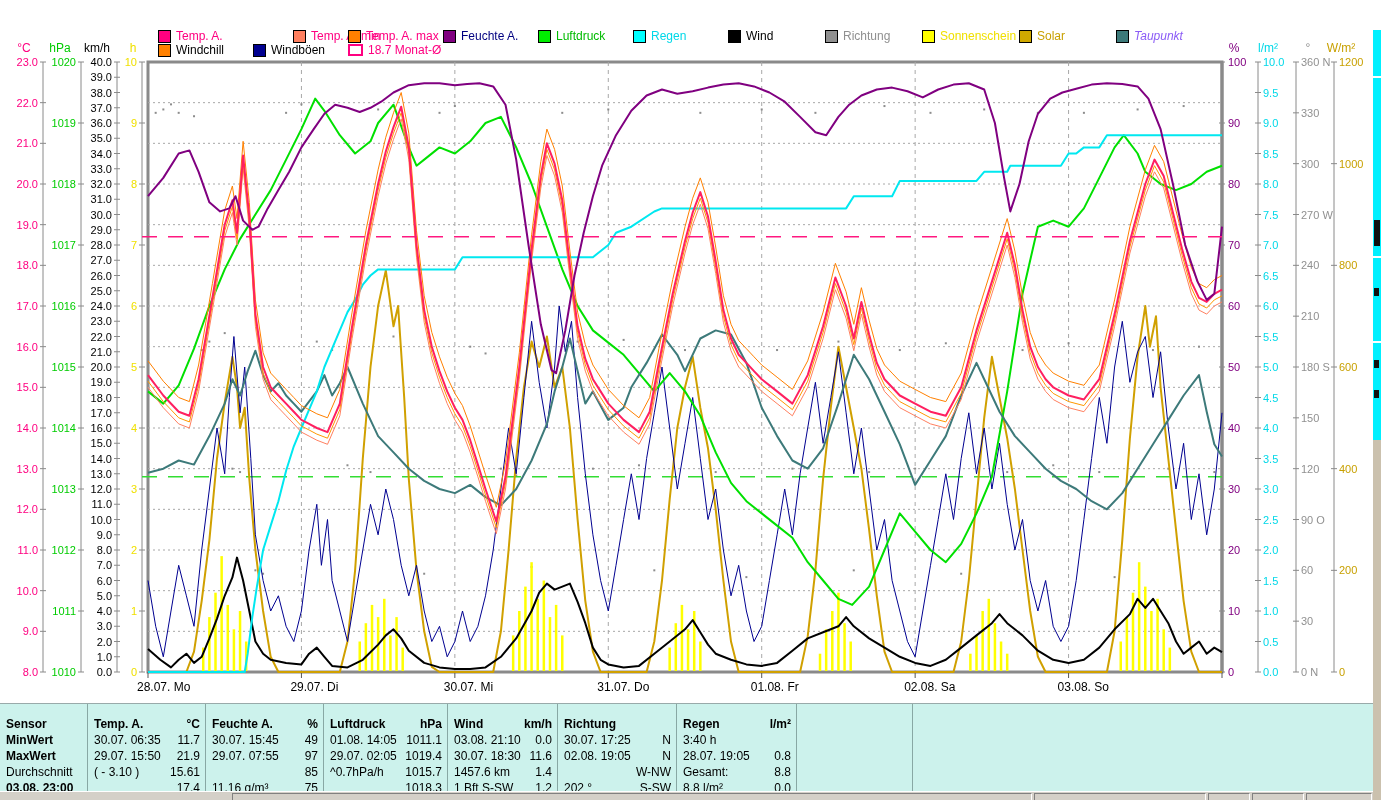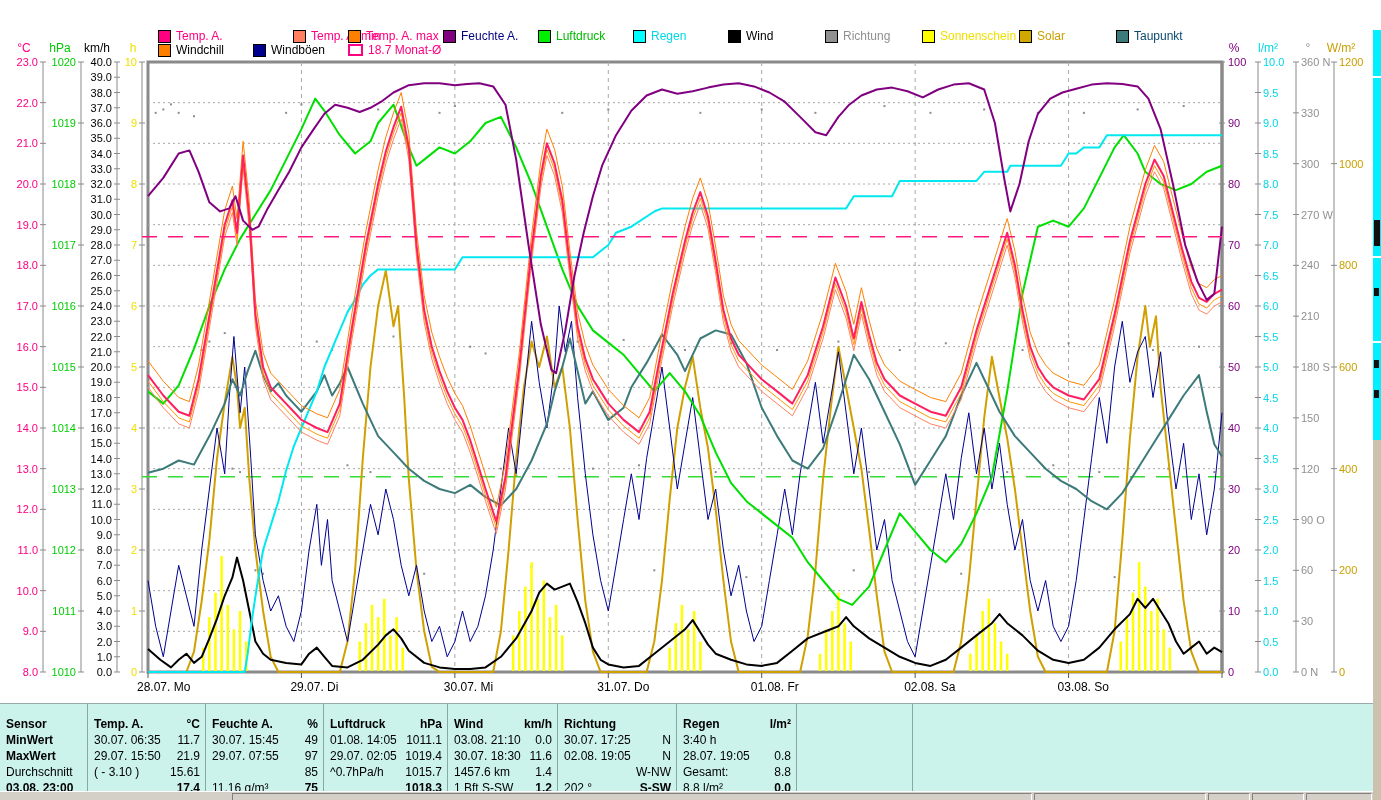--- a/index.html
+++ b/index.html
@@ -10,21 +10,21 @@
   .leg-item{position:absolute;height:12px;display:flex;align-items:center;font-size:12px;white-space:nowrap;}
   .leg-sq{width:11px;height:11px;border:1px solid #000;margin-right:5px;flex:none;}
   .leg-open{width:11px;height:8px;border:2px solid #ff0080;background:#fff;margin-right:5px;flex:none;}
   #chart-svg{position:absolute;left:0;top:0;}
   #table{position:absolute;left:0;top:703px;width:1375px;height:87px;background:#ccf2ec;
          border-top:1px solid #9aa;border-bottom:2px solid #8a8a8a;display:flex;font-size:12px;color:#000;}
   .tcol{box-sizing:border-box;padding:13px 5px 0 6px;border-right:1px solid #88a8a4;height:100%;flex:none;}
   .tcol:last-child{border-right:none;}
   .thead{display:flex;justify-content:space-between;font-weight:bold;height:16px;}
   .trow{display:flex;justify-content:space-between;height:16px;}
-  .trow .b{font-weight:bold;}
+  .trow .b{font-weight:normal;}
   #statusbar{position:absolute;left:0;top:791px;width:1375px;height:9px;background:#d4d0c8;border-top:1px solid #fff;}
   .sseg{position:absolute;top:1px;height:7px;border:1px solid;border-color:#808080 #fff #fff #808080;background:#d4d0c8;}
   .strip{position:absolute;}
 </style>
 </head>
 <body>
 
 <div id="screen">
   <div id="legend">
       <div class="leg-item" style="left: 158px; top: 30px;">
@@ -62,21 +62,21 @@
       <div class="leg-item" style="left: 922px; top: 30px;">
         <span class="leg-sq" style="background: rgb(255, 255, 0);"></span>
         <span style="color: rgb(240, 224, 0);">Sonnenschein</span>
       </div>
       <div class="leg-item" style="left: 1019px; top: 30px;">
         <span class="leg-sq" style="background: rgb(208, 168, 0);"></span>
         <span style="color: rgb(200, 160, 0);">Solar</span>
       </div>
       <div class="leg-item" style="left: 1116px; top: 30px;">
         <span class="leg-sq" style="background: rgb(61, 122, 122);"></span>
-        <span style="color: #0c4a6e;">Taupunkt</span>
+        <span style="color: #8b5cf6; font-style: italic;">Taupunkt</span>
       </div>
       <div class="leg-item" style="left: 158px; top: 44px;">
         <span class="leg-sq" style="background: rgb(255, 128, 0);"></span>
         <span style="color: rgb(0, 0, 0);">Windchill</span>
       </div>
       <div class="leg-item" style="left: 253px; top: 44px;">
         <span class="leg-sq" style="background: rgb(0, 0, 144);"></span>
         <span style="color: rgb(0, 0, 0);">Windböen</span>
       </div>
       <div class="leg-item" style="left: 348px; top: 44px;">

